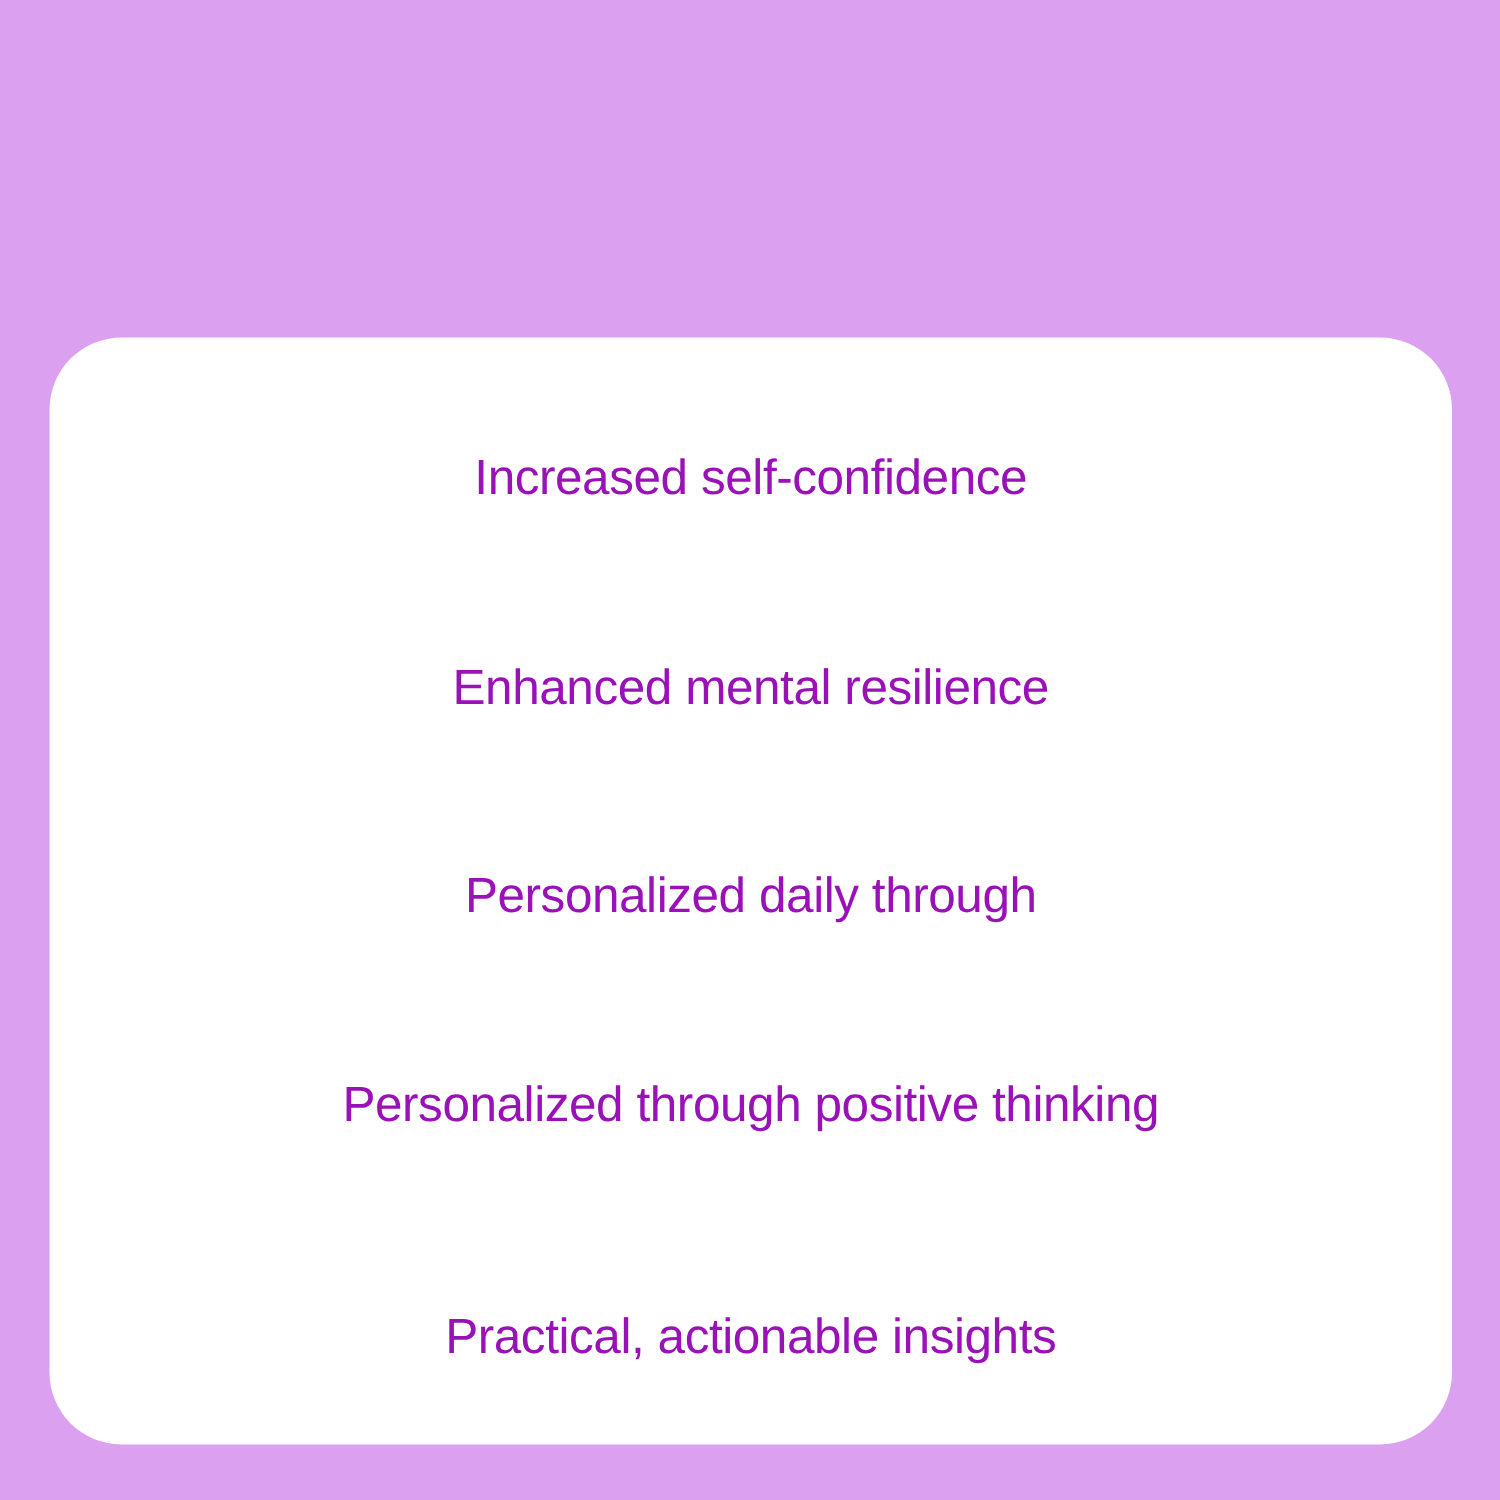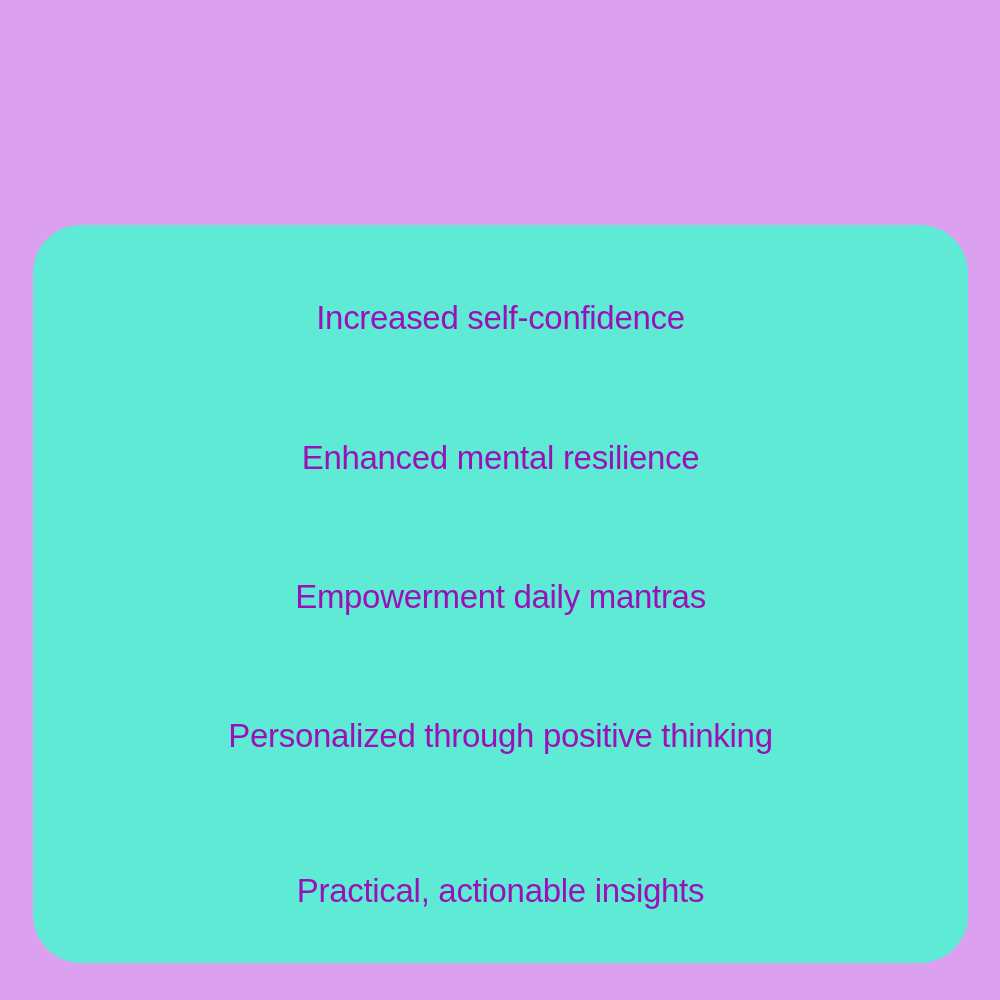--- a/index.html
+++ b/index.html
@@ -95,30 +95,30 @@
 </head>
 <body>
 
 <div id="poster" style="background: rgb(219, 160, 239);">
 
   <h1 id="heading" style="color: rgb(155, 16, 196); -webkit-text-stroke-color: rgb(155, 16, 196);">
     <span class="heading-line">what you’ll</span>
     <span class="heading-line">learn inside</span>
   </h1>
 
-  <div id="benefits-card" style="background: #5eead4;">
+  <div id="benefits-card" style="background: #ffffff;">
     <ul id="benefits-list">
       <li class="benefit-item">
         <span class="benefit-text" style="color: rgb(154, 17, 184);">Increased self-confidence</span>
       </li>
       <li class="benefit-item">
         <span class="benefit-text" style="color: rgb(154, 17, 184);">Enhanced mental resilience</span>
       </li>
       <li class="benefit-item">
-        <span class="benefit-text" style="color: rgb(154, 17, 184);">Empowerment daily mantras</span>
+        <span class="benefit-text" style="color: rgb(154, 17, 184);">Personalized daily through</span>
       </li>
       <li class="benefit-item">
         <span class="benefit-text" style="color: rgb(154, 17, 184);">Personalized through positive thinking</span>
       </li>
       <li class="benefit-item">
         <span class="benefit-text" style="color: rgb(154, 17, 184); margin-top: 32px;">Practical, actionable insights</span>
       </li>
     </ul>
   </div>
 

